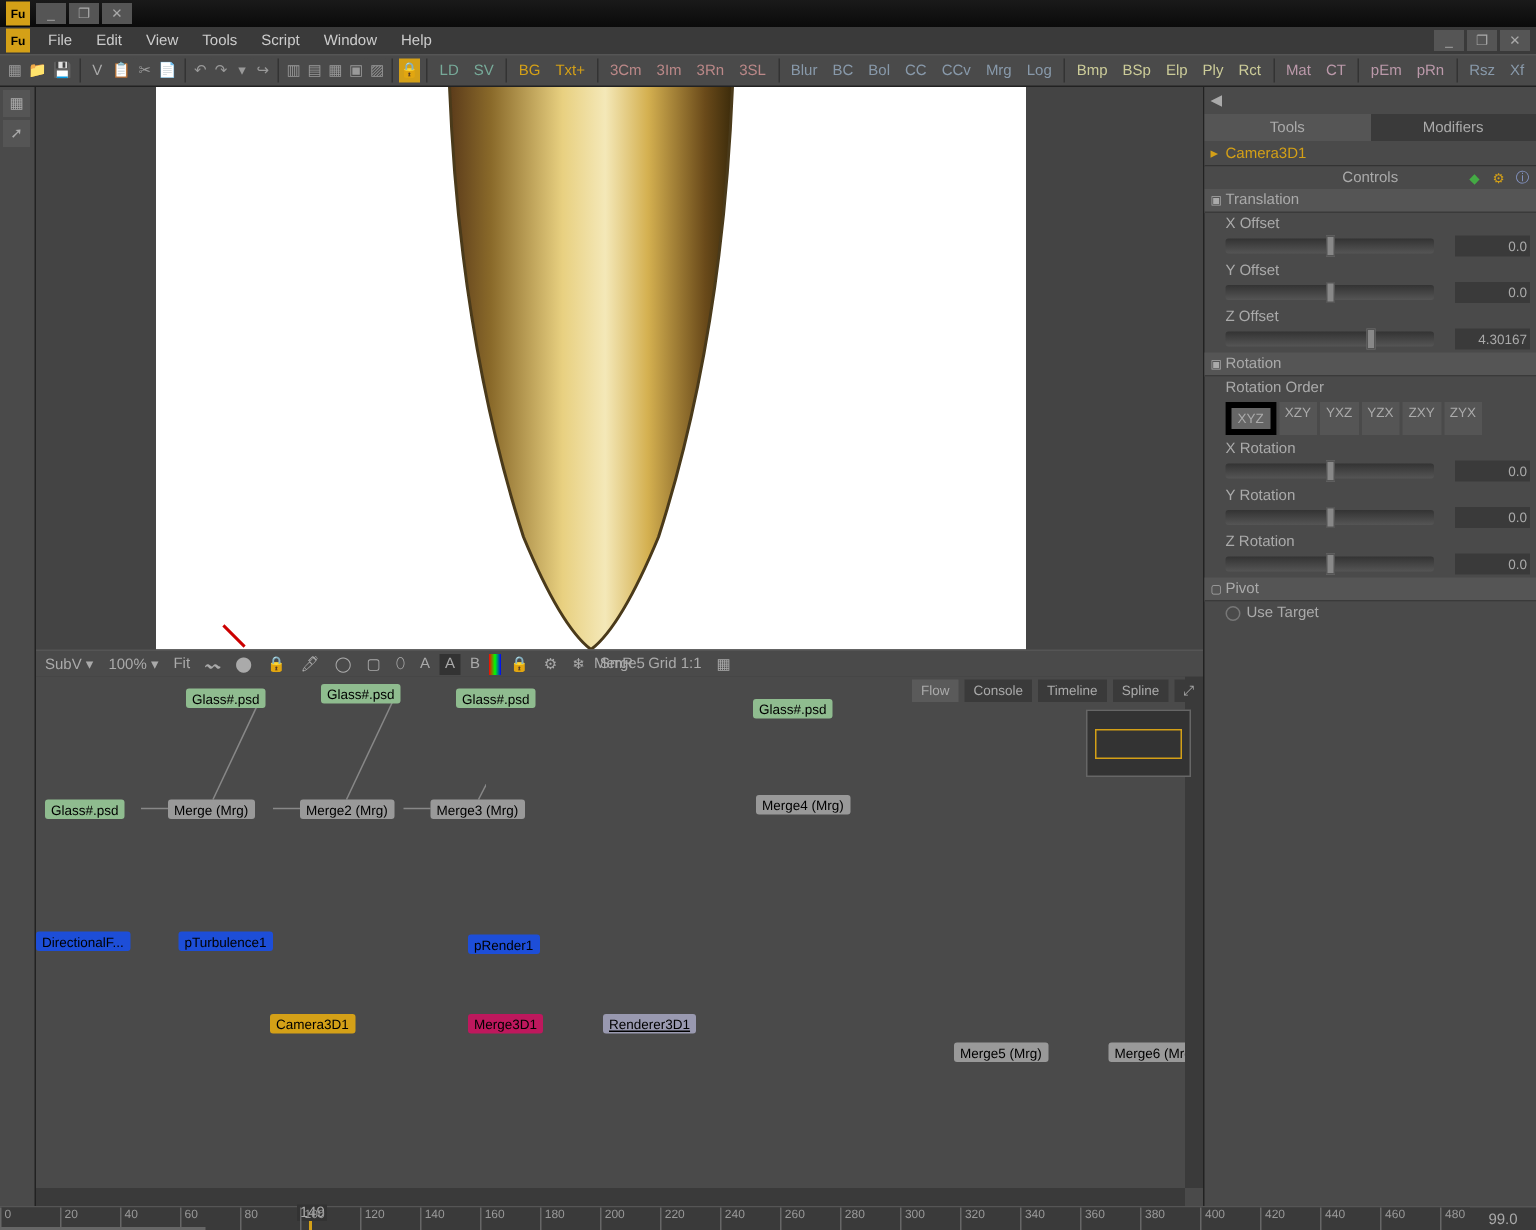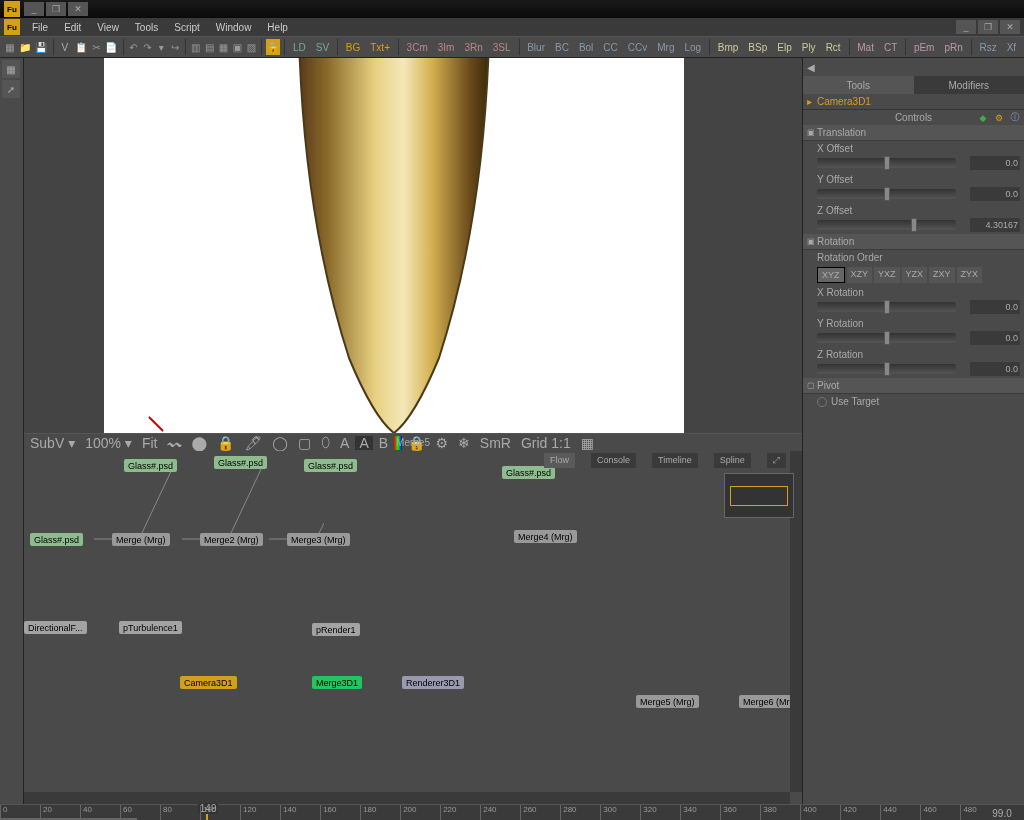--- a/index.html
+++ b/index.html
@@ -25,37 +25,37 @@
 .main-area { display: flex; height: calc(100% - 18px - 18px - 22px - 16px); }
 .left-tools { width: 24px; background: #4a4a4a; border-right: 1px solid #222; padding: 2px; }
 .left-tool-btn { width: 18px; height: 18px; background: #555; margin-bottom: 2px; display: flex; align-items: center; justify-content: center; }
 .center-col { flex: 1; display: flex; flex-direction: column; }
 .viewer { height: 375px; background: #444; position: relative; }
 .viewer-image { position: absolute; left: 80px; top: 0; width: 580px; height: 375px; background: #fff; overflow: hidden; }
 .glass-shape { position: absolute; left: 50%; top: -20px; transform: translateX(-50%); width: 210px; height: 400px; }
 .glass-svg { width: 100%; height: 100%; }
 .red-mark { position: absolute; left: 42px; bottom: 8px; width: 20px; height: 2px; background: #c00; transform: rotate(45deg); }
 .viewer-toolbar { height: 18px; background: #4a4a4a; border-top: 1px solid #555; display: flex; align-items: center; padding: 0 2px; gap: 2px; }
-.vt-btn { padding: 0 4px; height: 14px; display:flex; align-items:center; font-size: 14px; }
+.vt-btn { padding: 0 4px; height: 14px; display:flex; align-items:center; font-size: 10px; }
 .vt-btn.active { background: #333; }
 .vt-label-center { position: absolute; left: 50%; transform: translateX(-50%); }
 .flow-area { flex: 1; background: #4a4a4a; position: relative; overflow: hidden; }
-.flow-tabs { position: absolute; right: 16px; top: 2px; display: flex; gap: 16px; z-index: 10; }
+.flow-tabs { position: absolute; right: 0; top: 2px; display: flex; gap: 4px; z-index: 10; }
 .flow-tab { padding: 2px 6px; background: #3a3a3a; font-size: 9px; }
 .flow-tab.active { background: #5a5a5a; }
 .flow-nav { position: absolute; right: 8px; top: 22px; width: 70px; height: 45px; background: #333; border: 1px solid #666; z-index: 10; }
 .flow-nav-view { position: absolute; left: 5px; top: 12px; width: 58px; height: 20px; border: 1px solid #d4a017; }
 .flow-canvas { position: absolute; inset: 0; }
 .node { position: absolute; height: 13px; border-radius: 2px; display: flex; align-items: center; justify-content: center; font-size: 9px; color: #000; padding: 0 4px; white-space: nowrap; }
 .node.loader { background: #8fbc8f; }
 .node.merge { background: #999; }
-.node.particle { background: #a3a3a3; }
+.node.particle { background: #1d4ed8; }
 .node.camera { background: #d4a017; }
-.node.d3 { background: #22c55e; }
-.node.render { background: #9999b0; }
+.node.d3 { background: #be185d; }
+.node.render { background: #9999b0; text-decoration: underline; }
 .flow-scroll-h { position: absolute; bottom: 0; left: 0; right: 12px; height: 12px; background: #3a3a3a; }
 .flow-scroll-v { position: absolute; right: 0; top: 0; bottom: 12px; width: 12px; background: #3a3a3a; }
 .right-panel { width: 222px; background: #4a4a4a; border-left: 1px solid #222; display: flex; flex-direction: column; }
 .rp-tabs { display: flex; height: 18px; background: #3a3a3a; }
 .rp-tab { flex:1; display:flex; align-items:center; justify-content:center; font-size: 10px; }
 .rp-tab.active { background: #555; }
 .rp-header { display: flex; align-items: center; padding: 2px 4px; background: #4a4a4a; border-bottom: 1px solid #333; }
 .rp-arrow { width: 10px; color: #d4a017; }
 .rp-title { flex: 1; color: #d4a017; font-size: 10px; }
 .rp-subheader { display: flex; align-items: center; justify-content: center; padding: 2px; background: #4a4a4a; position: relative; }
@@ -64,21 +64,21 @@
 .rp-section { padding: 2px 4px; display: flex; align-items: center; background: #555; border-bottom: 1px solid #3a3a3a; }
 .rp-section-toggle { width: 10px; font-size: 8px; }
 .rp-field { display: flex; align-items: center; padding: 2px 4px 2px 14px; }
 .rp-field-label { color: #aaa; font-size: 10px; }
 .rp-slider-row { display: flex; align-items: center; padding: 0 4px 2px 14px; gap: 14px; }
 .rp-slider { flex: 1; height: 10px; background: linear-gradient(#333,#555); position: relative; border-radius: 2px; }
 .rp-slider-thumb { position: absolute; left: 50%; top: -2px; width: 6px; height: 14px; background: #888; border: 1px solid #555; margin-left: -3px; }
 .rp-value { width: 50px; height: 14px; background: #3a3a3a; text-align: right; padding: 0 2px; font-size: 9px; display:flex; align-items:center; justify-content:flex-end; }
 .rp-btn-row { display: flex; gap: 2px; padding: 2px 14px; }
 .rp-btn { padding: 2px 4px; background: #555; font-size: 9px; }
-.rp-btn.active { background: #666; border: 1px solid #000000; }
+.rp-btn.active { background: #666; border: 4px solid #000000; }
 .rp-check-row { display: flex; align-items: flex-end; padding: 2px 4px 2px 14px; gap: 4px; }
 .rp-check { width: 10px; height: 10px; border: 1px solid #777; border-radius: 5px; }
 .bottom-area { display: flex; flex-direction: column; }
 .timeline { height: 20px; background: #3a3a3a; display: flex; align-items: center; position: relative; border-top: 1px solid #555; }
 .timeline-ruler { flex: 1; height: 100%; position: relative; background: #3a3a3a; }
 .timeline-tick { position: absolute; top: 0; height: 100%; border-left: 1px solid #666; font-size: 8px; padding-left: 2px; color: #999; }
 .timeline-marker { position: absolute; top: 0; width: 2px; height: 100%; background: #d4a017; }
 .timeline-range { position: absolute; bottom: 0; height: 6px; background: #666; }
 .timeline-end { width: 40px; height: 14px; background: #3a3a3a; margin: 0 2px; text-align: center; }
 svg.wires { position: absolute; inset: 0; pointer-events: none; }
@@ -255,21 +255,21 @@
           <line x1="680" y1="251" x2="715" y2="251"></line>
         </svg>
         <div class="node loader" style="left:100px;top:8px">Glass#.psd</div>
         <div class="node loader" style="left:190px;top:5px">Glass#.psd</div>
         <div class="node loader" style="left:280px;top:8px">Glass#.psd</div>
         <div class="node loader" style="left:478px;top:15px">Glass#.psd</div>
         <div class="node loader" style="left:6px;top:82px">Glass#.psd</div>
         <div class="node merge" style="left:88px;top:82px">Merge (Mrg)</div>
         <div class="node merge" style="left:176px;top:82px">Merge2 (Mrg)</div>
         <div class="node merge" style="left:263px;top:82px">Merge3 (Mrg)</div>
-        <div class="node merge" style="left:490px;top:79px">Merge4 (Mrg)</div>
+        <div class="node merge" style="left:480px;top:79px">Merge4 (Mrg)</div>
         <div class="node particle" style="left:0px;top:170px">DirectionalF...</div>
         <div class="node particle" style="left:95px;top:170px">pTurbulence1</div>
         <div class="node particle" style="left:288px;top:172px">pRender1</div>
         <div class="node camera" style="left:156px;top:225px">Camera3D1</div>
         <div class="node d3" style="left:288px;top:225px">Merge3D1</div>
         <div class="node render" style="left:378px;top:225px">Renderer3D1</div>
         <div class="node merge" style="left:612px;top:244px">Merge5 (Mrg)</div>
         <div class="node merge" style="left:715px;top:244px">Merge6 (Mrg)</div>
       </div>
       <div class="flow-scroll-h"></div>

